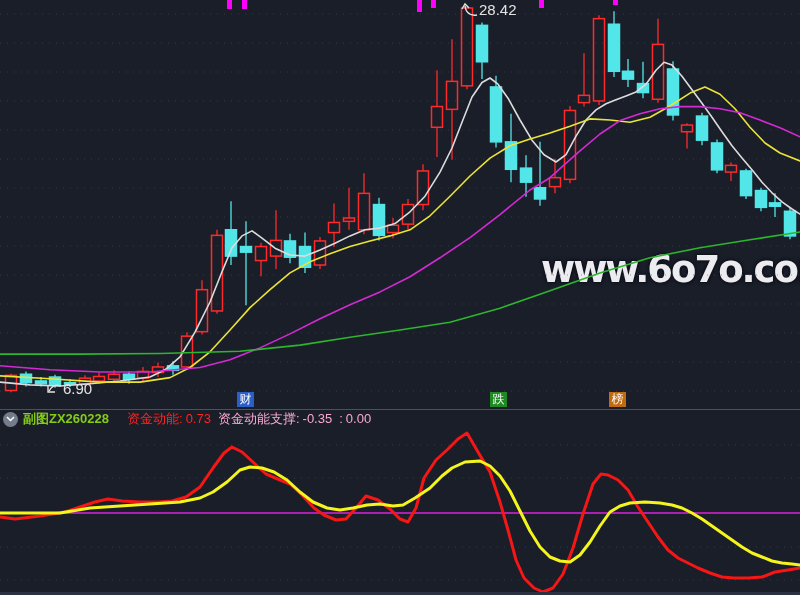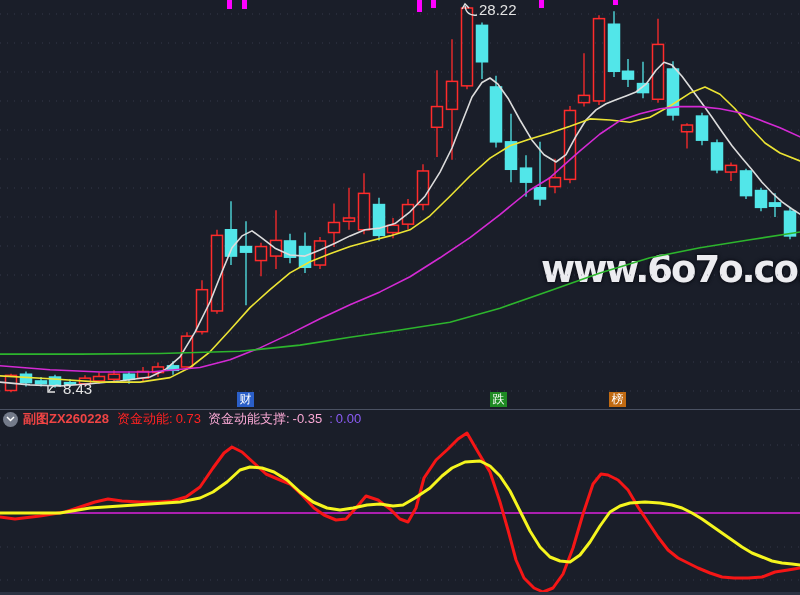--- a/index.html
+++ b/index.html
@@ -14,21 +14,21 @@
   .bottom-strip{position:absolute;left:0;top:592px;width:800px;height:3px;background:#2b3242;z-index:2;}
   .overlay{position:absolute;z-index:3;}
   .callout{display:flex;align-items:flex-start;color:#e3e3e3;font-size:15px;line-height:15px;}
   .callout svg{margin-right:1px;}
   .axis-badge{position:absolute;top:392px;height:15px;min-width:15px;padding:0 1px;z-index:3;
               color:#fff;font-size:12px;line-height:15px;text-align:center;}
   .sub-header{position:absolute;left:3px;top:411px;height:16px;display:flex;align-items:center;z-index:3;
               font-size:13px;line-height:16px;white-space:nowrap;}
   .chev-circle{width:15px;height:15px;border-radius:50%;background:#747b8a;display:flex;
                align-items:center;justify-content:center;margin-right:5px;flex:0 0 auto;}
-  .sub-title{color:#ef4444;font-weight:bold;margin-right:8px;}
+  .sub-title{color:#84cc16;font-weight:bold;margin-right:18px;}
   .ind-pair{margin-right:7px;text-align:right;}
   .ind-pair .lbl{margin-right:3px;}
 </style>
 </head>
 <body>
 
 <div class="screen">
 
   <div class="watermark">www.6o7o.com</div>
 
@@ -229,39 +229,39 @@
     </svg>
 
   <div class="divider"></div>
   <div class="bottom-strip"></div>
 
   <div class="overlay callout" style="left:461px;top:2px;">
     <svg width="17" height="16">
       <path d="M16,13 C9,14 5,11 4,4" stroke="#e3e3e3" stroke-width="1.4" fill="none"></path>
       <path d="M1,7 L4,2 L8,6" stroke="#e3e3e3" stroke-width="1.4" fill="none"></path>
     </svg>
-    <span>28.22</span>
+    <span>28.42</span>
   </div>
   <div class="overlay callout" style="left:46px;top:381px;">
     <svg width="16" height="15">
       <path d="M15,5 C9,3 6,5 3,10" stroke="#e3e3e3" stroke-width="1.4" fill="none"></path>
       <path d="M2,5 L2,11 L9,11" stroke="#e3e3e3" stroke-width="1.4" fill="none"></path>
     </svg>
-    <span>8.43</span>
+    <span>6.90</span>
   </div>
 
   <div class="axis-badge" style="left: 237px; background: rgb(43, 95, 200);">财</div>
   <div class="axis-badge" style="left: 490px; background: rgb(31, 138, 36);">跌</div>
   <div class="axis-badge" style="left: 609px; background: rgb(192, 106, 18);">榜</div>
 
   <div class="sub-header">
     <span class="chev-circle">
       <svg width="9" height="6">
         <path d="M1,1 L4.5,4.5 L8,1" stroke="#ffffff" stroke-width="1.5" fill="none"></path>
       </svg>
     </span>
     <span class="sub-title">副图ZX260228</span>
     <span class="ind-pair" style="color: rgb(255, 34, 34);"><span class="lbl">资金动能:</span><span class="val">0.73</span></span>
     <span class="ind-pair" style="color: #f9a8d4;"><span class="lbl">资金动能支撑:</span><span class="val">-0.35</span></span>
-    <span class="ind-pair" style="color: #8b5cf6;"><span class="lbl">:</span><span class="val">0.00</span></span>
+    <span class="ind-pair" style="color: #f9a8d4;"><span class="lbl">:</span><span class="val">0.00</span></span>
   </div>
 
 </div>
 
 </body></html>

